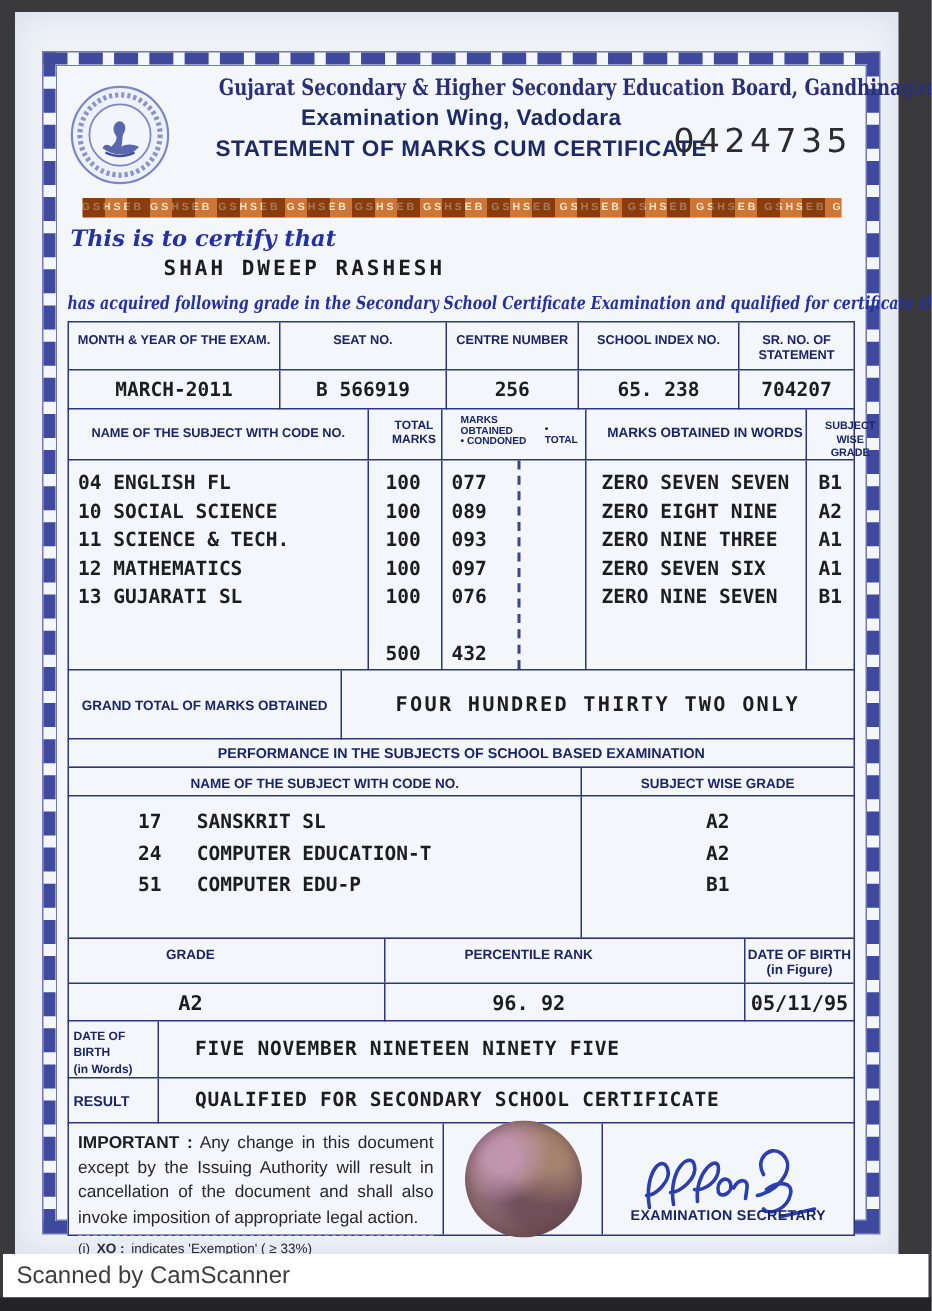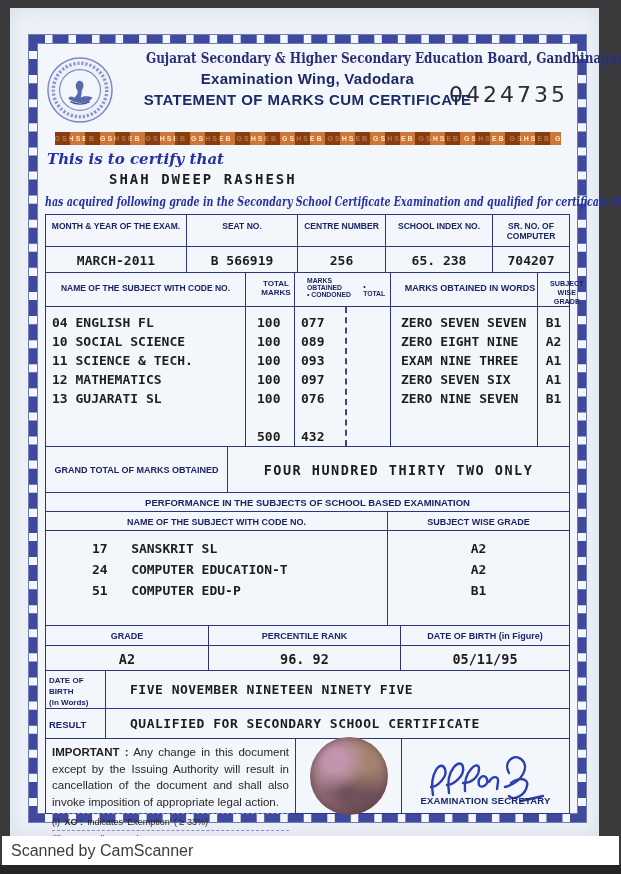--- a/index.html
+++ b/index.html
@@ -95,21 +95,21 @@
   .sb-grade{ flex:0 0 182px; border-left:1.5px solid #2c3580; text-align:center; padding-top:7px; }
   .sch-body span { display:block; line-height:21px; font-family:"DejaVu Sans Mono", monospace;
                    font-weight:bold; font-size:13px; color:#1d1d20; white-space:pre; }
 
   
   .sum-head, .sum-vals { display:flex; }
   .sum-head { border-bottom:1.5px solid #2c3580; }
   .sum-head > div { font-size:9px; font-weight:bold; color:#1b2566; text-align:center; padding:5px 0 4px; }
   .sum-vals > div { font-size:13.5px; text-align:center; padding:5px 0 4px; }
   .s1{flex:0 0 162px;} .s2{flex:0 0 192px;} .s3{flex:1;}
-  .sum-head > div + div, .sum-vals > div + div { border-left:1.5px solid #2c3580; }
+  .sum-head > div + div, .sum-vals > div + div { border-left:1.5px solid #2c3580;margin-left:48px; }
 
   
   .kv { display:flex; min-height:32px; }
   .kv-label { flex:0 0 60px; border-right:1.5px solid #2c3580; font-size:8px; font-weight:bold;
               color:#1b2566; padding:4px 0 0 3px; line-height:11px; }
   .kv-label.result { font-size:9.5px; padding-top:10px; }
   .kv-val { flex:1; display:flex; align-items:center; padding-left:24px; font-size:13px; letter-spacing:.5px; }
 
   
   .foot { display:flex; height:76px; }
@@ -164,21 +164,21 @@
       <div class="certify-line1">This is to certify that</div>
       <div class="student-name">SHAH DWEEP RASHESH</div>
       <div class="certify-line2">has acquired following grade in the Secondary School Certificate Examination and qualified for certificate thereof.</div>
 
       <div class="sect">
         <div class="exam-head">
           <div class="c1 lbl">MONTH &amp; YEAR OF THE EXAM.</div>
           <div class="c2 lbl">SEAT NO.</div>
           <div class="c3 lbl">CENTRE NUMBER</div>
           <div class="c4 lbl">SCHOOL INDEX NO.</div>
-          <div class="c5 lbl">SR. NO. OF COMPUTER</div>
+          <div class="c5 lbl">SR. NO. OF STATEMENT</div>
         </div>
         <div class="exam-vals">
           <div class="c1 mono">MARCH-2011</div>
           <div class="c2 mono">B 566919</div>
           <div class="c3 mono">256</div>
           <div class="c4 mono">65. 238</div>
           <div class="c5 mono">704207</div>
         </div>
       </div>
 
@@ -217,21 +217,21 @@
             <span>089</span>
             <span>093</span>
             <span>097</span>
             <span>076</span>
             <span class="totline">432</span>
           </div>
           <div class="mb-obt2"></div>
           <div class="mb-words">
             <span>ZERO SEVEN SEVEN</span>
             <span>ZERO EIGHT NINE</span>
-            <span>EXAM NINE THREE</span>
+            <span>ZERO NINE THREE</span>
             <span>ZERO SEVEN SIX</span>
             <span>ZERO NINE SEVEN</span>
           </div>
           <div class="mb-grade">
             <span>B1</span>
             <span>A2</span>
             <span>A1</span>
             <span>A1</span>
             <span>B1</span>
           </div>

